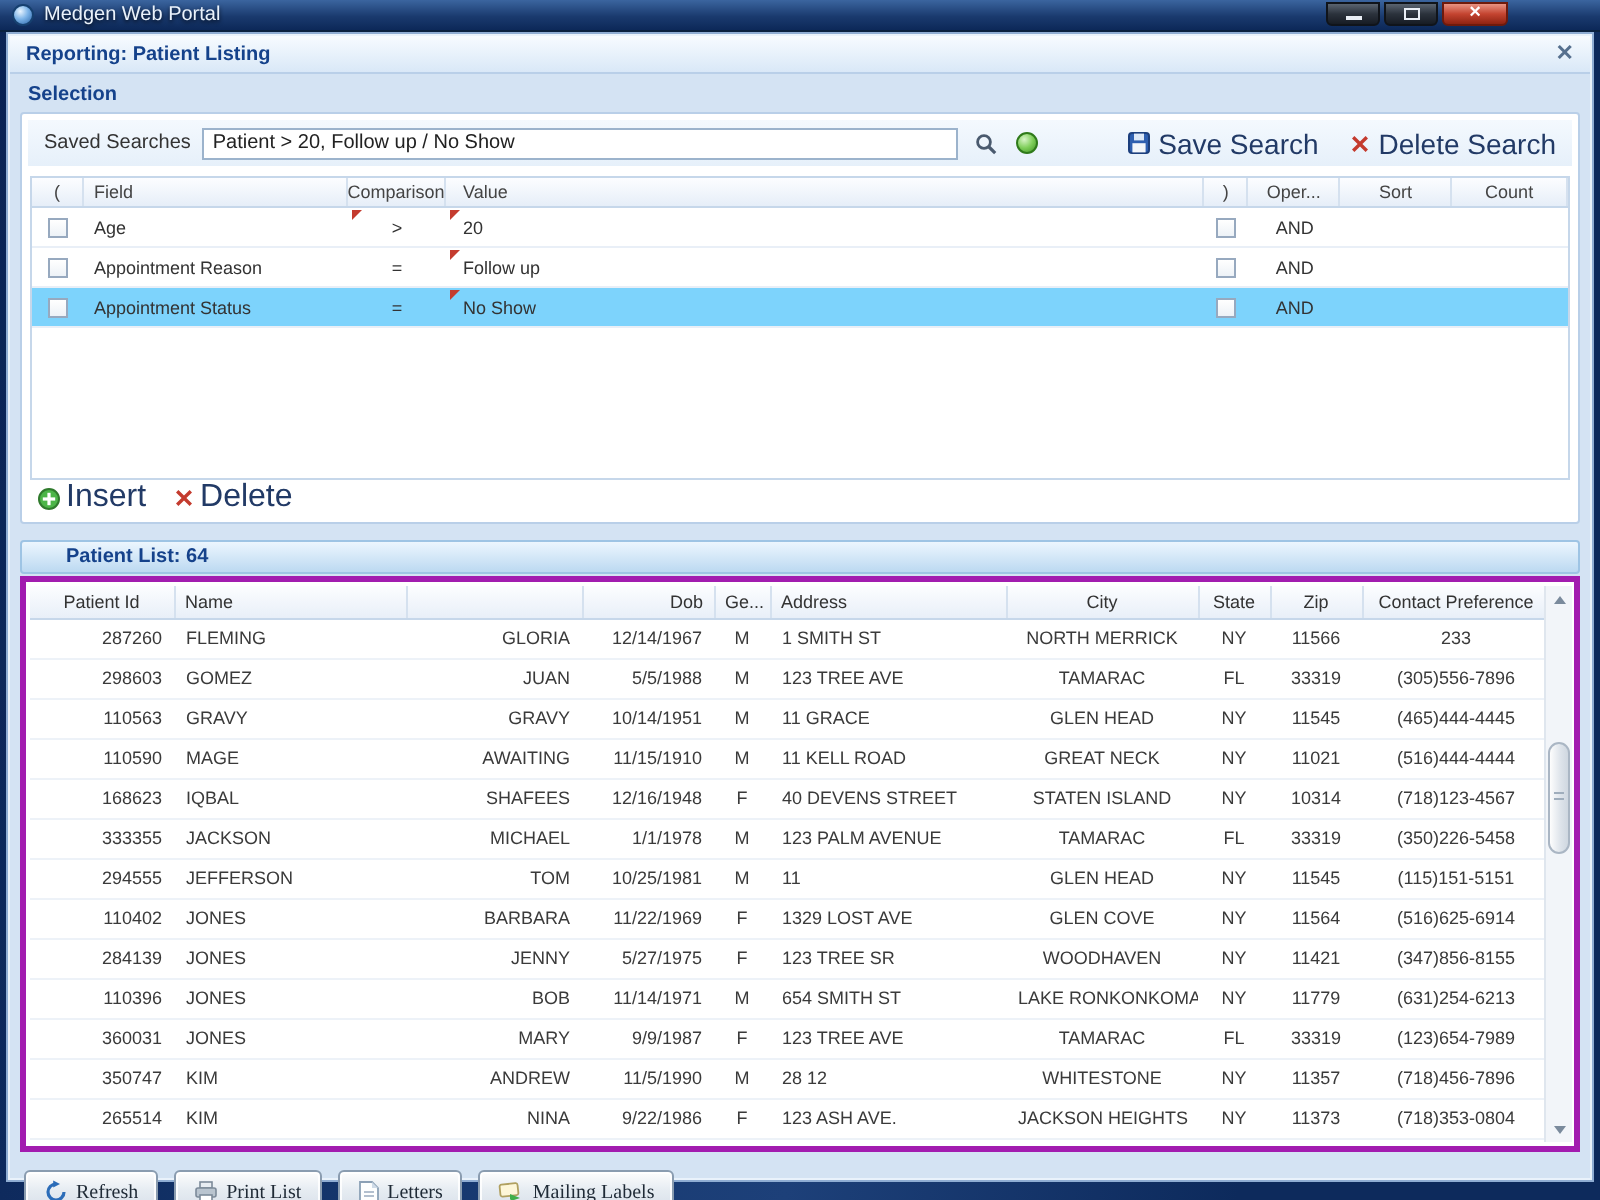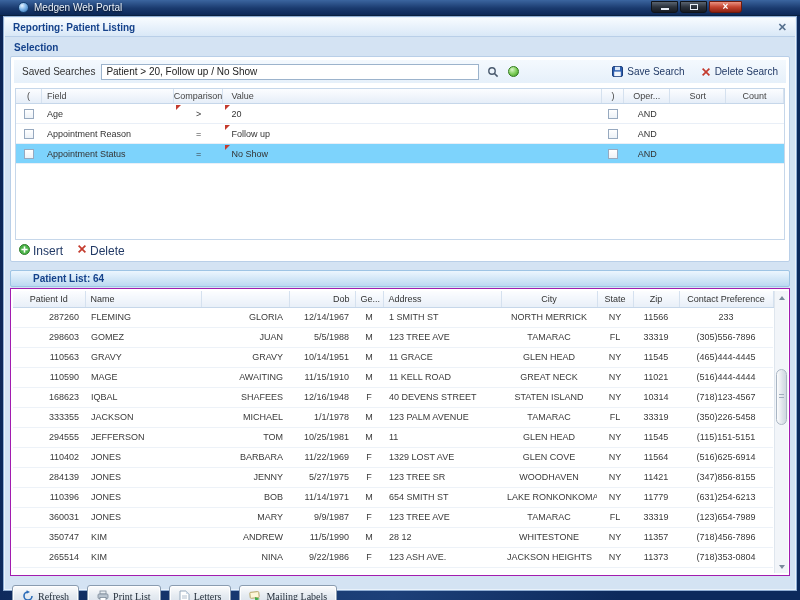--- a/index.html
+++ b/index.html
@@ -6,21 +6,21 @@
   html, body { width: 800px; height: 600px; }
   body {
     position: relative; overflow: hidden;
     background: linear-gradient(100deg, #0a2354 0%, #16386f 35%, #1d4079 55%, #0d2a5c 80%);
     font-family: "Liberation Sans", sans-serif;
   }
   
   .titlebar {
     position: absolute; top: 0; left: 0; right: 0; height: 16px;
     background: linear-gradient(#3b659f, #1a3a6e 55%, #0c2858);
-    display: flex; align-items: center; gap: 5px; padding: 0 18px;
+    display: flex; align-items: center; gap: 5px; padding: 0 6px;
     border-bottom: 1px solid #09203f;
   }
   .app-icon {
     width: 11px; height: 11px; border-radius: 50%;
     background: radial-gradient(circle at 35% 30%, #e8f4ff, #7db4e8 45%, #2a64a8);
     border: 1px solid #16406f; flex: 0 0 auto;
   }
   .app-title { color: #eaf2fb; font-size: 10px; text-shadow: 0 1px 2px rgba(0,0,0,.8); }
   .winbtns { margin-left: auto; display: flex; gap: 2px; align-self: flex-start; margin-top: 1px; margin-right: 40px; }
   .winbtn {
@@ -62,21 +62,21 @@
   .saved-input {
     width: 378px; height: 16px; border: 1px solid #9cb3cc;
     font-family: "Liberation Sans", sans-serif; font-size: 10px; color: #222; padding: 0 4px;
   }
   .mini-btn { width: 15px; height: 15px; display: flex; align-items: center; justify-content: center;
     border: 1px solid transparent; border-radius: 2px; }
   .go-ball { width: 11px; height: 11px; border-radius: 50%;
     background: radial-gradient(circle at 35% 30%, #d8f5c8, #7fce5a 50%, #3d9423);
     border: 1px solid #2f7a1a; }
   .hdr-links { margin-left: auto; display: flex; align-items: center; gap: 16px; }
-  .hdr-link { display: flex; align-items: center; gap: 4px; font-size: 10px; color: #223a66; cursor: default; text-align: center; }
+  .hdr-link { display: flex; align-items: center; gap: 4px; font-size: 14px; color: #223a66; cursor: default; text-align: center; }
   
   .filter-grid {
     position: absolute; top: 31px; left: 4px; right: 4px; bottom: 21px;
     border: 1px solid #c6d7ea; background: #fff; overflow: hidden;
     font-size: 9px; color: #333;
   }
   .fg-header { display: flex; height: 15px; background: linear-gradient(#fcfdff, #e6eef8); border-bottom: 1px solid #c6d7ea; }
   .fg-header .fgc { border-right: 1px solid #d5e1ef; color: #444; }
   .fg-row { display: flex; height: 20px; border-bottom: 1px solid #e9eff7; }
   .fg-row.hl { background: #7dd3fc; }
@@ -86,29 +86,29 @@
   .c2 { width: 50px; justify-content: center; }
   .c3 { width: 380px; padding-left: 8px; }
   .c4 { width: 22px; justify-content: center; }
   .c5 { width: 46px; justify-content: center; }
   .c6 { width: 56px; justify-content: center; }
   .c7 { width: 58px; justify-content: center; }
   .cb { width: 10px; height: 10px; border: 1px solid #97a9bf; background: linear-gradient(#ffffff, #edf2f7); }
   .flag { position: absolute; left: 2px; top: 1px; width: 0; height: 0;
     border-top: 5px solid #c43b2e; border-right: 5px solid transparent; }
   .grid-toolbar { position: absolute; left: 8px; bottom: 3px; display: flex; gap: 14px; align-items: center; }
-  .tool-link { display: flex; gap: 3px; font-size: 12px; color: #223a66; cursor: default; }
+  .tool-link { display: flex; align-items: center; gap: 3px; font-size: 16px; color: #223a66; cursor: default; }
   
   .patient-bar {
     margin: 8px 6px 0; height: 17px; padding: 0 22px; border-radius: 2px;
     background: linear-gradient(#ecf6fe, #bcd9f1);
     border: 1px solid #9ec4e4; display: flex; align-items: center;
     font-size: 10px; font-weight: bold; color: #15428b;
   }
-  .patient-panel { position: relative; margin: 1px 6px 0; height: 288px; background: #fff; border: 1px solid #a21caf; }
+  .patient-panel { position: relative; margin: 1px 6px 0; height: 288px; background: #fff; border: 3px solid #a21caf; }
   table.pt { position: absolute; left: 2px; top: 2px; width: 760px; border-collapse: collapse; table-layout: fixed; }
   table.pt th {
     height: 16px; font-size: 9px; font-weight: normal; color: #333;
     background: linear-gradient(#fcfdff, #e8eff8);
     border-right: 1px solid #d5e1ef; border-bottom: 1px solid #c6d7ea; padding: 0 5px;
     overflow: hidden; white-space: nowrap;
   }
   table.pt td {
     height: 20px; font-size: 9px; color: #3a3a3a; padding: 0 6px;
     border-bottom: 1px solid #edf2f8; overflow: hidden; white-space: nowrap;

